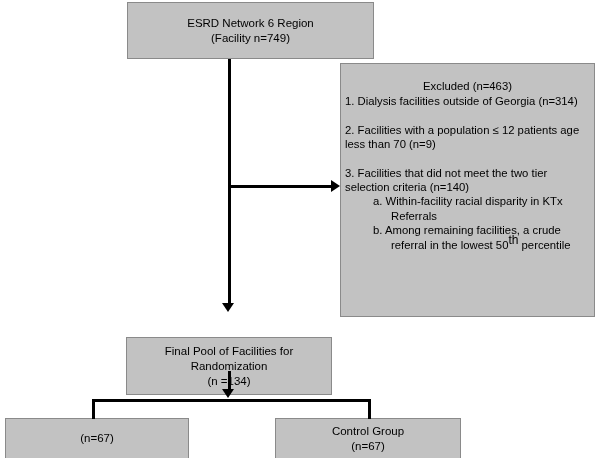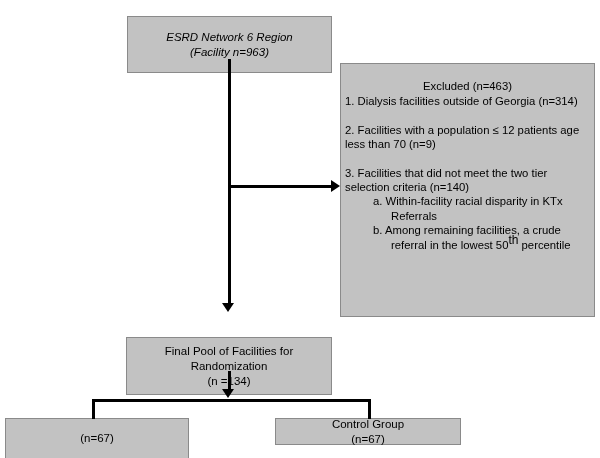--- a/index.html
+++ b/index.html
@@ -28,38 +28,38 @@
     line-height: 15px;
     display: flex;
     flex-direction: column;
     justify-content: center;
     align-items: center;
   }
   .box .line { display: block; white-space: pre; }
 
   
   #box-source {
-    left: 127px; top: 16px; width: 205px; height: 57px; font-style: italic;
+    left: 127px; top: 2px; width: 247px; height: 57px;
   }
   #box-excluded {
     left: 340px; top: 63px; width: 255px; height: 254px;
     display: block;
     text-align: left;
     padding: 15px 4px 4px 4px;
     font-size: 11.3px;
     line-height: 14.4px;
   }
   #box-final {
     left: 126px; top: 313px; width: 206px; height: 58px; margin-top: 24px;
   }
   #box-intervention {
     left: 5px; top: 418px; width: 184px; height: 41px;
   }
   #box-control {
-    left: 275px; top: 418px; width: 186px; height: 27px;
+    left: 275px; top: 418px; width: 186px; height: 41px;
   }
 
   
   .excl-title {
     text-align: center;
     display: block;
     margin-bottom: 1px;
   }
   .excl-item {
     display: block;
@@ -117,21 +117,21 @@
   #conn-bracket-l  { left: 92px;  top: 399px; height: 20px; }
   #conn-bracket-r  { left: 368px; top: 399px; height: 20px; }
 </style>
 </head>
 <body>
 
 <div id="canvas">
 
   <div class="box" id="box-source">
     <span class="line">ESRD Network 6 Region</span>
-    <span class="line">(Facility n=963)</span>
+    <span class="line">(Facility n=749)</span>
   </div>
 
   <div class="box" id="box-excluded">
     <span class="excl-title">Excluded (n=463)</span>
     <span class="excl-item">1. Dialysis facilities outside of Georgia (n=314)</span>
     <span class="excl-gap"></span>
     <span class="excl-item">2. Facilities with a population ≤ 12 patients age less than 70 (n=9)</span>
     <span class="excl-gap"></span>
     <span class="excl-item">3. Facilities that did not meet the two tier selection criteria (n=140)</span>
     <span class="excl-sub">a. Within-facility racial disparity in KTx Referrals</span>

